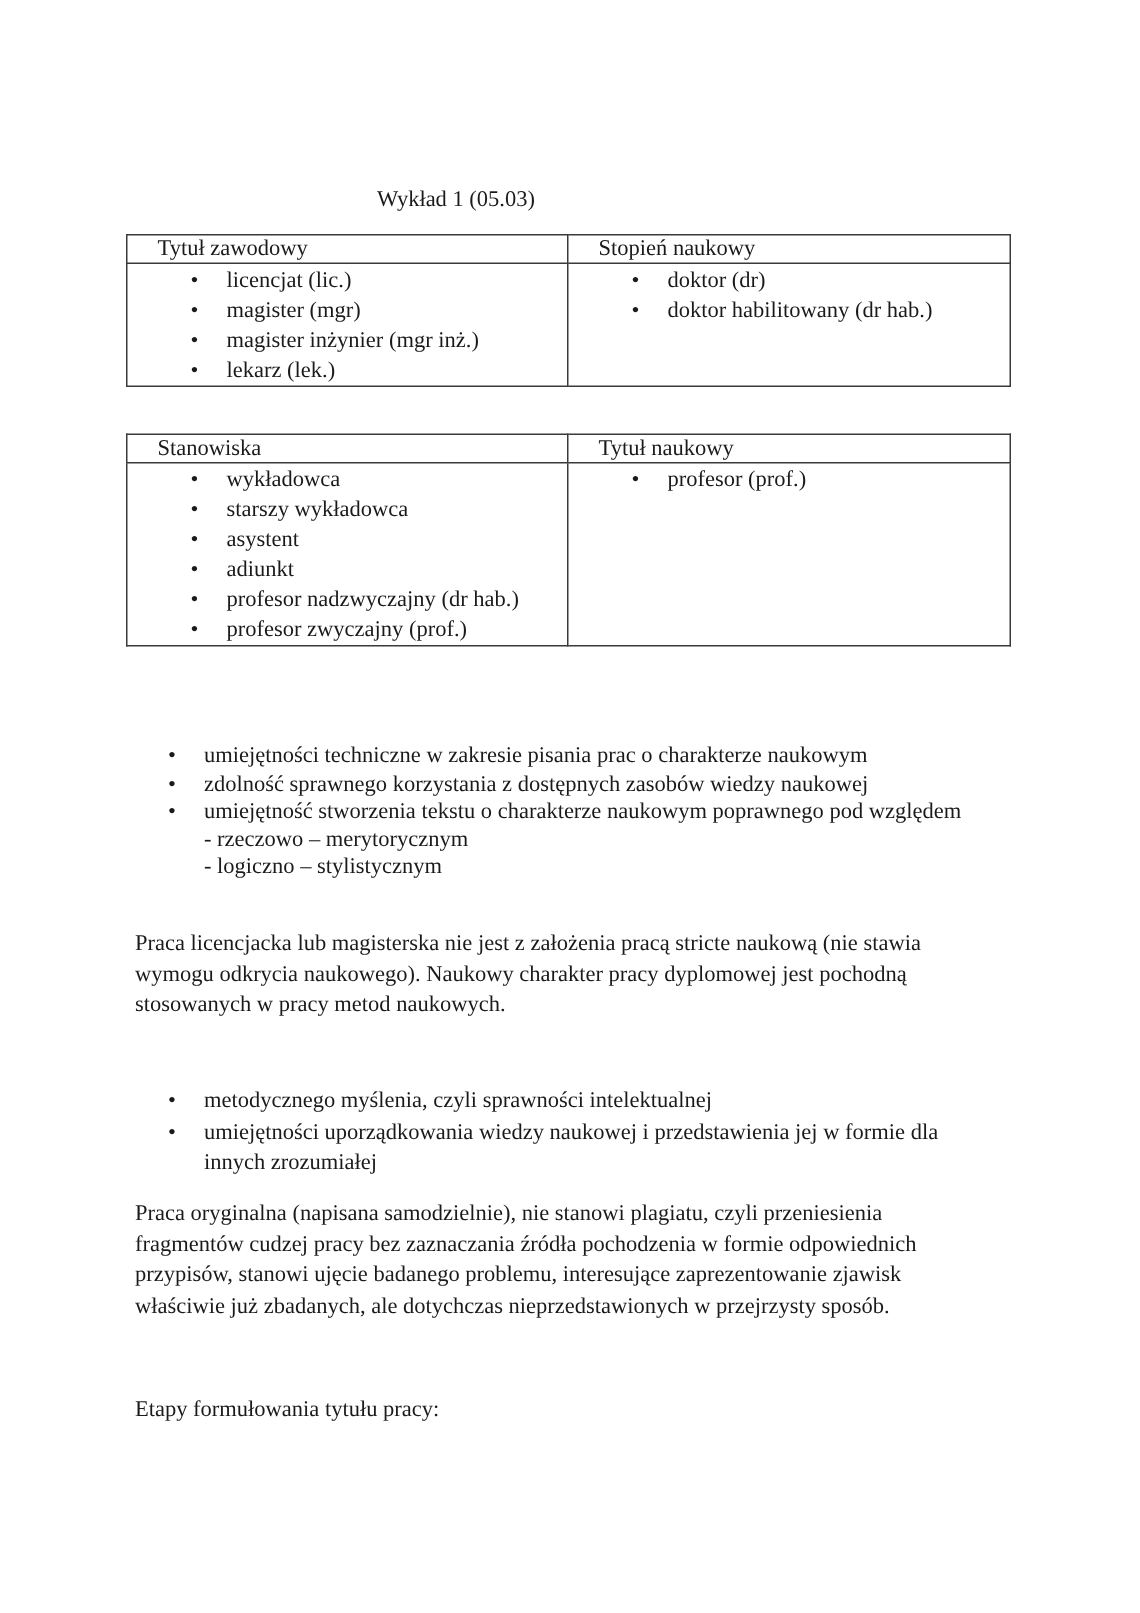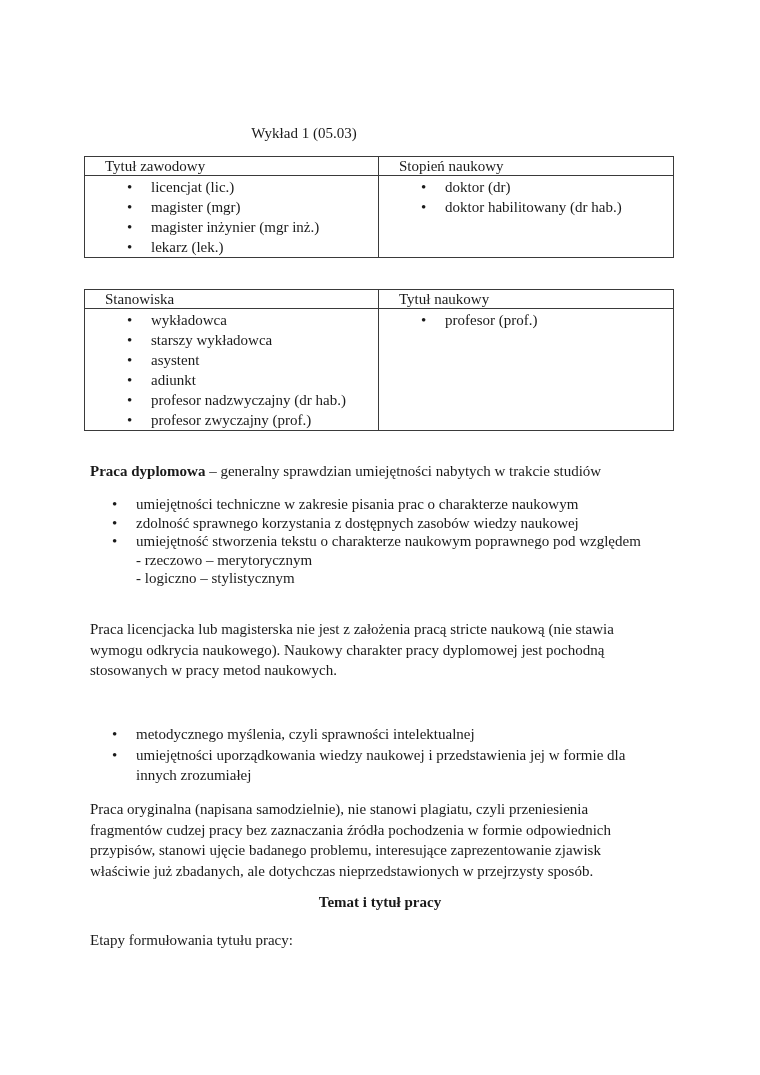--- a/index.html
+++ b/index.html
@@ -101,38 +101,36 @@
       </td>
       <td>
         <ul class="blist">
           <li><span class="bullet">•</span><span>profesor (prof.)</span></li>
         </ul>
       </td>
     </tr>
   </tbody>
     </table>
 
-  <div class="para" style="top:461px"><b>Praca dyplomowa</b><span> – generalny sprawdzian umiejętności nabytych w trakcie studiów</span></div>
 
   <ul class="doclist" style="top:495px">
     <li><span class="bullet">•</span><span>umiejętności techniczne w zakresie pisania prac o charakterze naukowym</span></li>
     <li><span class="bullet">•</span><span>zdolność sprawnego korzystania z dostępnych zasobów wiedzy naukowej</span></li>
     <li><span class="bullet">•</span><span>umiejętność stworzenia tekstu o charakterze naukowym poprawnego pod względem</span>
       <span class="sub">- rzeczowo – merytorycznym</span>
       <span class="sub">- logiczno – stylistycznym</span>
     </li>
   </ul>
 
   <div class="para" style="top:619px">Praca licencjacka lub magisterska nie jest z założenia pracą stricte naukową (nie stawia wymogu odkrycia naukowego). Naukowy charakter pracy dyplomowej jest pochodną stosowanych w pracy metod naukowych.</div>
 
 
   <ul class="doclist doclist2" style="top:724px">
     <li><span class="bullet">•</span><span>metodycznego myślenia, czyli sprawności intelektualnej</span></li>
     <li style="width:500px"><span class="bullet">•</span><span>umiejętności uporządkowania wiedzy naukowej i przedstawienia jej w formie dla innych zrozumiałej</span></li>
   </ul>
 
   <div class="para" style="top:799px">Praca oryginalna (napisana samodzielnie), nie stanowi plagiatu, czyli przeniesienia fragmentów cudzej pracy bez zaznaczania źródła pochodzenia w formie odpowiednich przypisów, stanowi ujęcie badanego problemu, interesujące zaprezentowanie zjawisk właściwie już zbadanych, ale dotychczas nieprzedstawionych w przejrzysty sposób.</div>
 
-  <div class="heading" style="top:894px">Temat i tytuł pracy</div>
 
   <div class="para" style="top:930px">Etapy formułowania tytułu pracy:</div>
 
 </div>
 
 </body></html>

